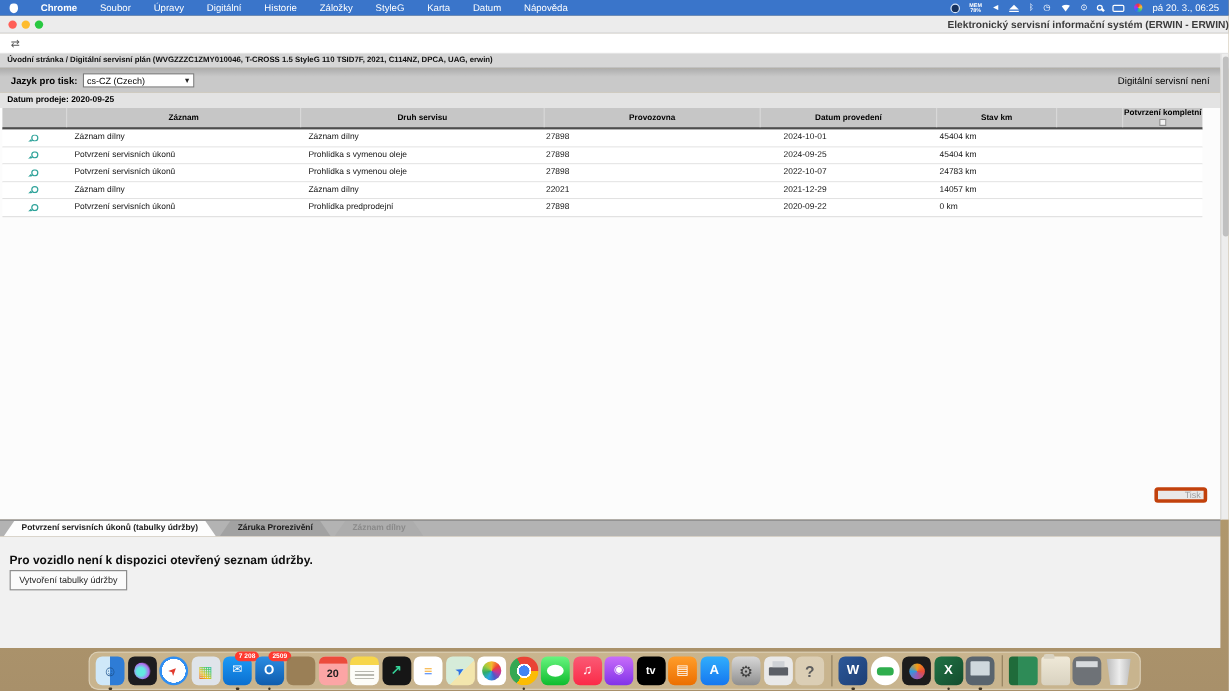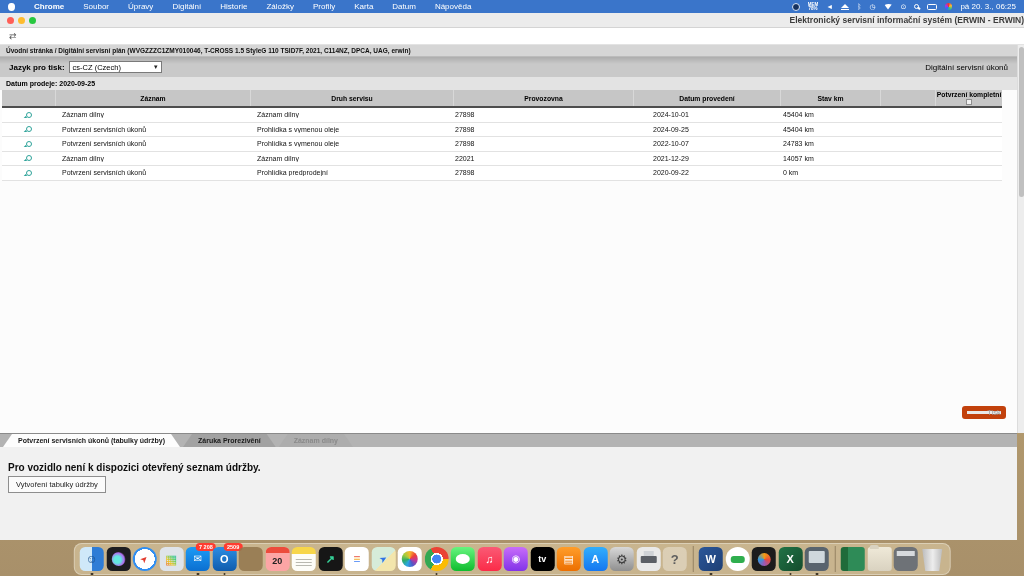--- a/index.html
+++ b/index.html
@@ -74,21 +74,21 @@
   .td.c-icon { display:flex; justify-content:center; }
   .td.c-zaz,.td.c-druh { padding-left:7px; }
   .td.c-prov { padding-left:2px; }
   .td.c-dat { padding-left:20px; }
   .td.c-stav { padding-left:3px; }
   .mag { width:6px; height:6px; border:1.5px solid #2fa39a; border-radius:50%; position:relative; }
   .mag::after { content:""; position:absolute; width:1.5px; height:4px; background:#2fa39a;
                 left:-2.5px; bottom:-3px; transform:rotate(45deg); }
 
   .printbtn { position:absolute; right:11px; top:316px; width:44px; height:13px; background:#e9e9e9;
-              border:5px solid #c2410c; border-radius:3px; color:#9d9d9d; font-size:7.5px;
+              border:3px solid #c2410c; border-radius:3px; color:#9d9d9d; font-size:7.5px;
               display:flex; align-items:center; justify-content:center;padding-left:20px; }
 
   
   .scrollbar { position:absolute; top:45px; right:0; width:7px; height:388px; background:#ededed; border-left:1px solid #dcdcdc;}
   .thumb { position:absolute; top:2px; left:1px; width:5px; height:150px; background:#c0c0c0; border-radius:3px; }
 
   
   .tabbar { position:absolute; top:433px; left:0; right:7px; height:14px; background:#b3b3b3;
             border-top:1px solid #8a8a8a; display:flex; align-items:flex-end; padding-left:3px; gap:3px; }
   .tab { height:13px; clip-path:polygon(9px 0, calc(100% - 9px) 0, 100% 100%, 0 100%);
@@ -181,21 +181,21 @@
 <body>
 
 <div class="menubar">
   <span class="apple"></span>
   <span class="menu-item app">Chrome</span>
   <span class="menu-item">Soubor</span>
   <span class="menu-item">Úpravy</span>
   <span class="menu-item">Digitální</span>
   <span class="menu-item">Historie</span>
   <span class="menu-item">Záložky</span>
-  <span class="menu-item">Profily</span>
+  <span class="menu-item">StyleG</span>
   <span class="menu-item">Karta</span>
   <span class="menu-item">Datum</span>
   <span class="menu-item">Nápověda</span>
   <span class="mb-right">
     <span class="appind"></span>
     <span class="memwrap">
       <span>MEM</span>
       <span>78%</span>
     </span>
     <span class="glyphicon">◄</span>
@@ -227,21 +227,21 @@
 <div class="breadcrumb">
   <span>Úvodní stránka / Digitální servisní plán (WVGZZZC1ZMY010046, T-CROSS 1.5 StyleG 110 TSID7F, 2021, C114NZ, DPCA, UAG, erwin)</span>
 </div>
 
 <div class="appbar">
   <span class="langlabel">Jazyk pro tisk:</span>
   <span class="selectbox">
     <span>cs-CZ (Czech)</span>
     <span class="selarrow">▾</span>
   </span>
-  <span class="plantitle">Digitální servisní úkonů</span>
+  <span class="plantitle">Digitální servisní není</span>
 </div>
 
 <div class="saledate">
   <span>Datum prodeje: 2020-09-25</span>
 </div>
 
 <div class="main">
   <div class="tbl">
     <div class="thead">
       <div class="th c-icon"></div>

